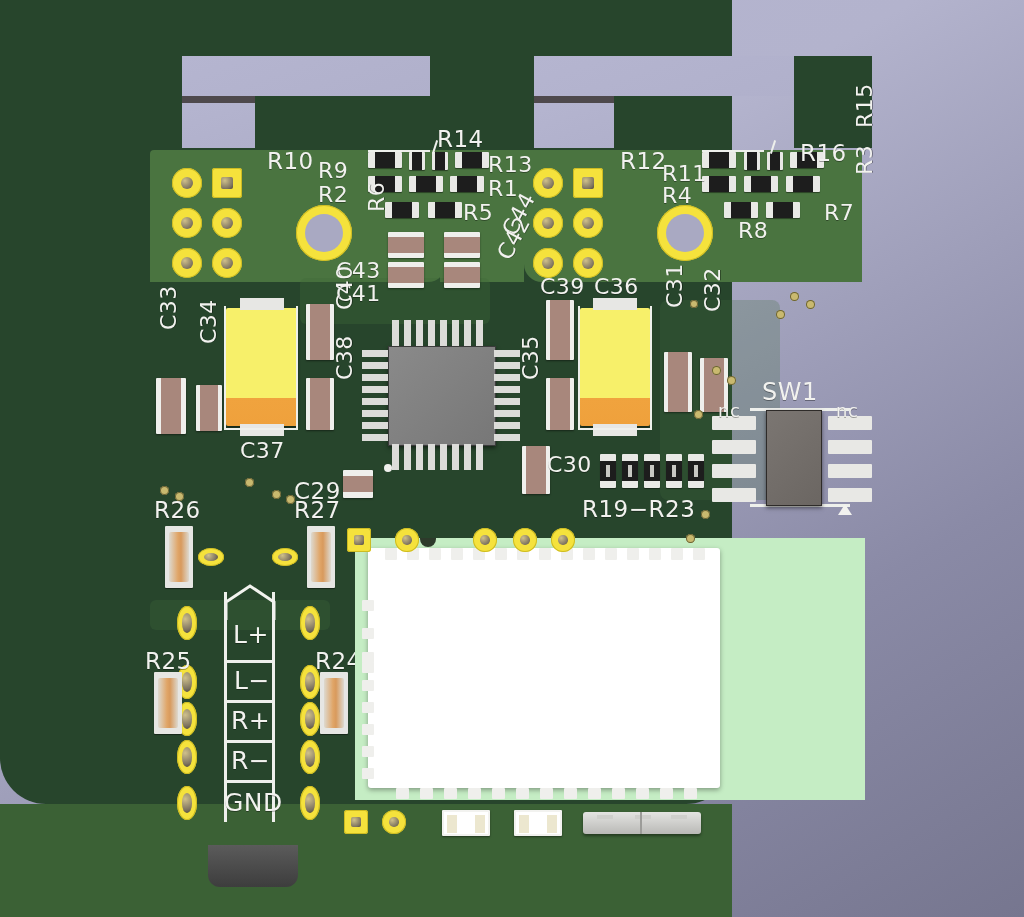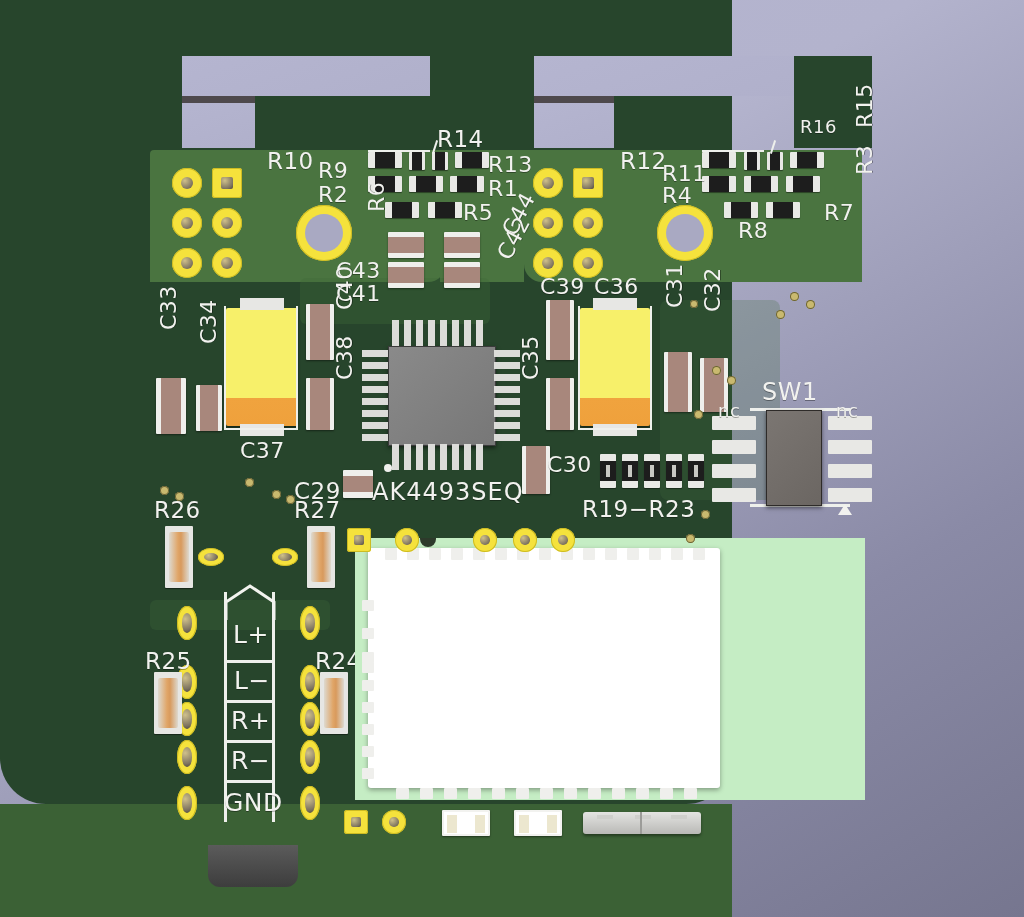--- a/index.html
+++ b/index.html
@@ -239,21 +239,21 @@
   <div class="silk" style="left:318px;top:182px;font-size:22px;">R2</div>
   <div class="silk" style="left:437px;top:126px;font-size:23px;">R14</div>
   <div class="silk" style="left:488px;top:152px;font-size:22px;">R13</div>
   <div class="silk" style="left:488px;top:176px;font-size:22px;">R1</div>
   <div class="silk" style="left:463px;top:200px;font-size:22px;">R5</div>
   <div class="silk rot" style="left:364px;top:212px;font-size:22px;">R6</div>
 
   <div class="silk" style="left:620px;top:148px;font-size:23px;">R12</div>
   <div class="silk" style="left:662px;top:161px;font-size:22px;">R11</div>
   <div class="silk" style="left:662px;top:183px;font-size:22px;">R4</div>
-  <div class="silk" style="left:800px;top:116px;font-size:18px;">R16</div>
+  <div class="silk" style="left:800px;top:140px;font-size:23px;">R16</div>
   <div class="silk rot" style="left:852px;top:128px;font-size:22px;">R15</div>
   <div class="silk rot" style="left:852px;top:175px;font-size:22px;">R3</div>
   <div class="silk" style="left:824px;top:200px;font-size:22px;">R7</div>
   <div class="silk" style="left:738px;top:218px;font-size:22px;">R8</div>
 
   <div class="mlcc" style="left:388px;top:232px;width:36px;height:26px;">
       <div class="body" style="left:0;top:5px;width:36px;height:16px;"></div>
     </div>
   <div class="mlcc" style="left:388px;top:262px;width:36px;height:26px;">
       <div class="body" style="left:0;top:5px;width:36px;height:16px;"></div>
@@ -361,21 +361,20 @@
   <div class="lead" style="left:494px;top:350px;width:26px;height:7px;"></div>
   <div class="lead" style="left:494px;top:362px;width:26px;height:7px;"></div>
   <div class="lead" style="left:494px;top:374px;width:26px;height:7px;"></div>
   <div class="lead" style="left:494px;top:386px;width:26px;height:7px;"></div>
   <div class="lead" style="left:494px;top:398px;width:26px;height:7px;"></div>
   <div class="lead" style="left:494px;top:410px;width:26px;height:7px;"></div>
   <div class="lead" style="left:494px;top:422px;width:26px;height:7px;"></div>
   <div class="lead" style="left:494px;top:434px;width:26px;height:7px;"></div>
 
   <div style="position:absolute;left:384px;top:464px;width:8px;height:8px;border-radius:50%;background:#f0f0ed;"></div>
-  <div class="silk" style="left:372px;top:478px;font-size:24px;letter-spacing:1px;">AK4493SEQ</div>
 
   <div class="res" style="left:600px;top:454px;width:16px;height:34px;">
       <div class="body" style="left:0;top:7px;width:16px;height:20px;"></div>
       <div class="band" style="left:6px;top:11px;width:4px;height:12px;"></div>
     </div>
   <div class="res" style="left:622px;top:454px;width:16px;height:34px;">
       <div class="body" style="left:0;top:7px;width:16px;height:20px;"></div>
       <div class="band" style="left:6px;top:11px;width:4px;height:12px;"></div>
     </div>
   <div class="res" style="left:644px;top:454px;width:16px;height:34px;">

